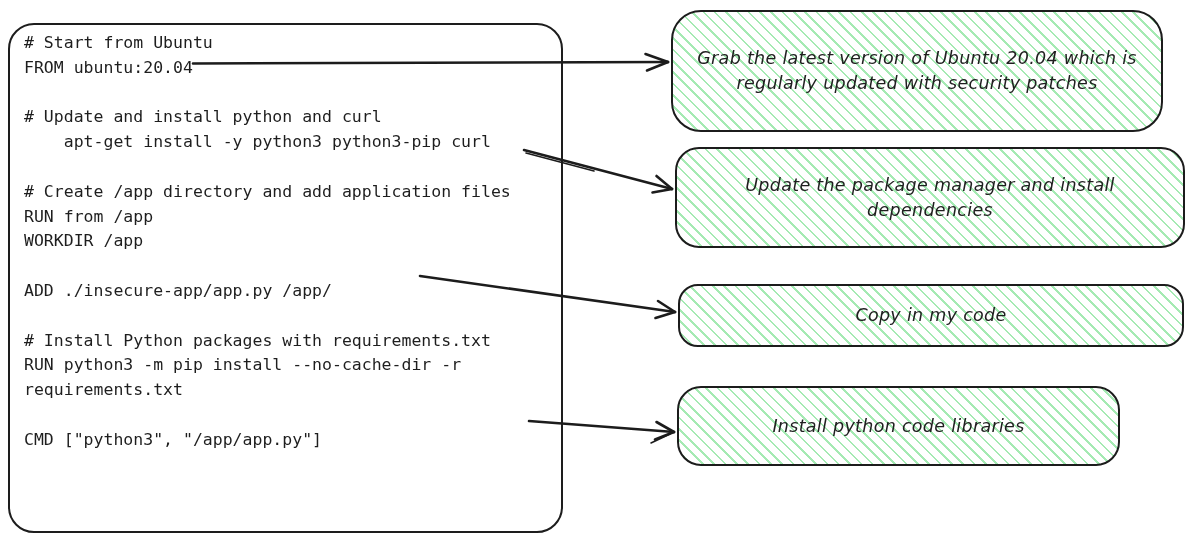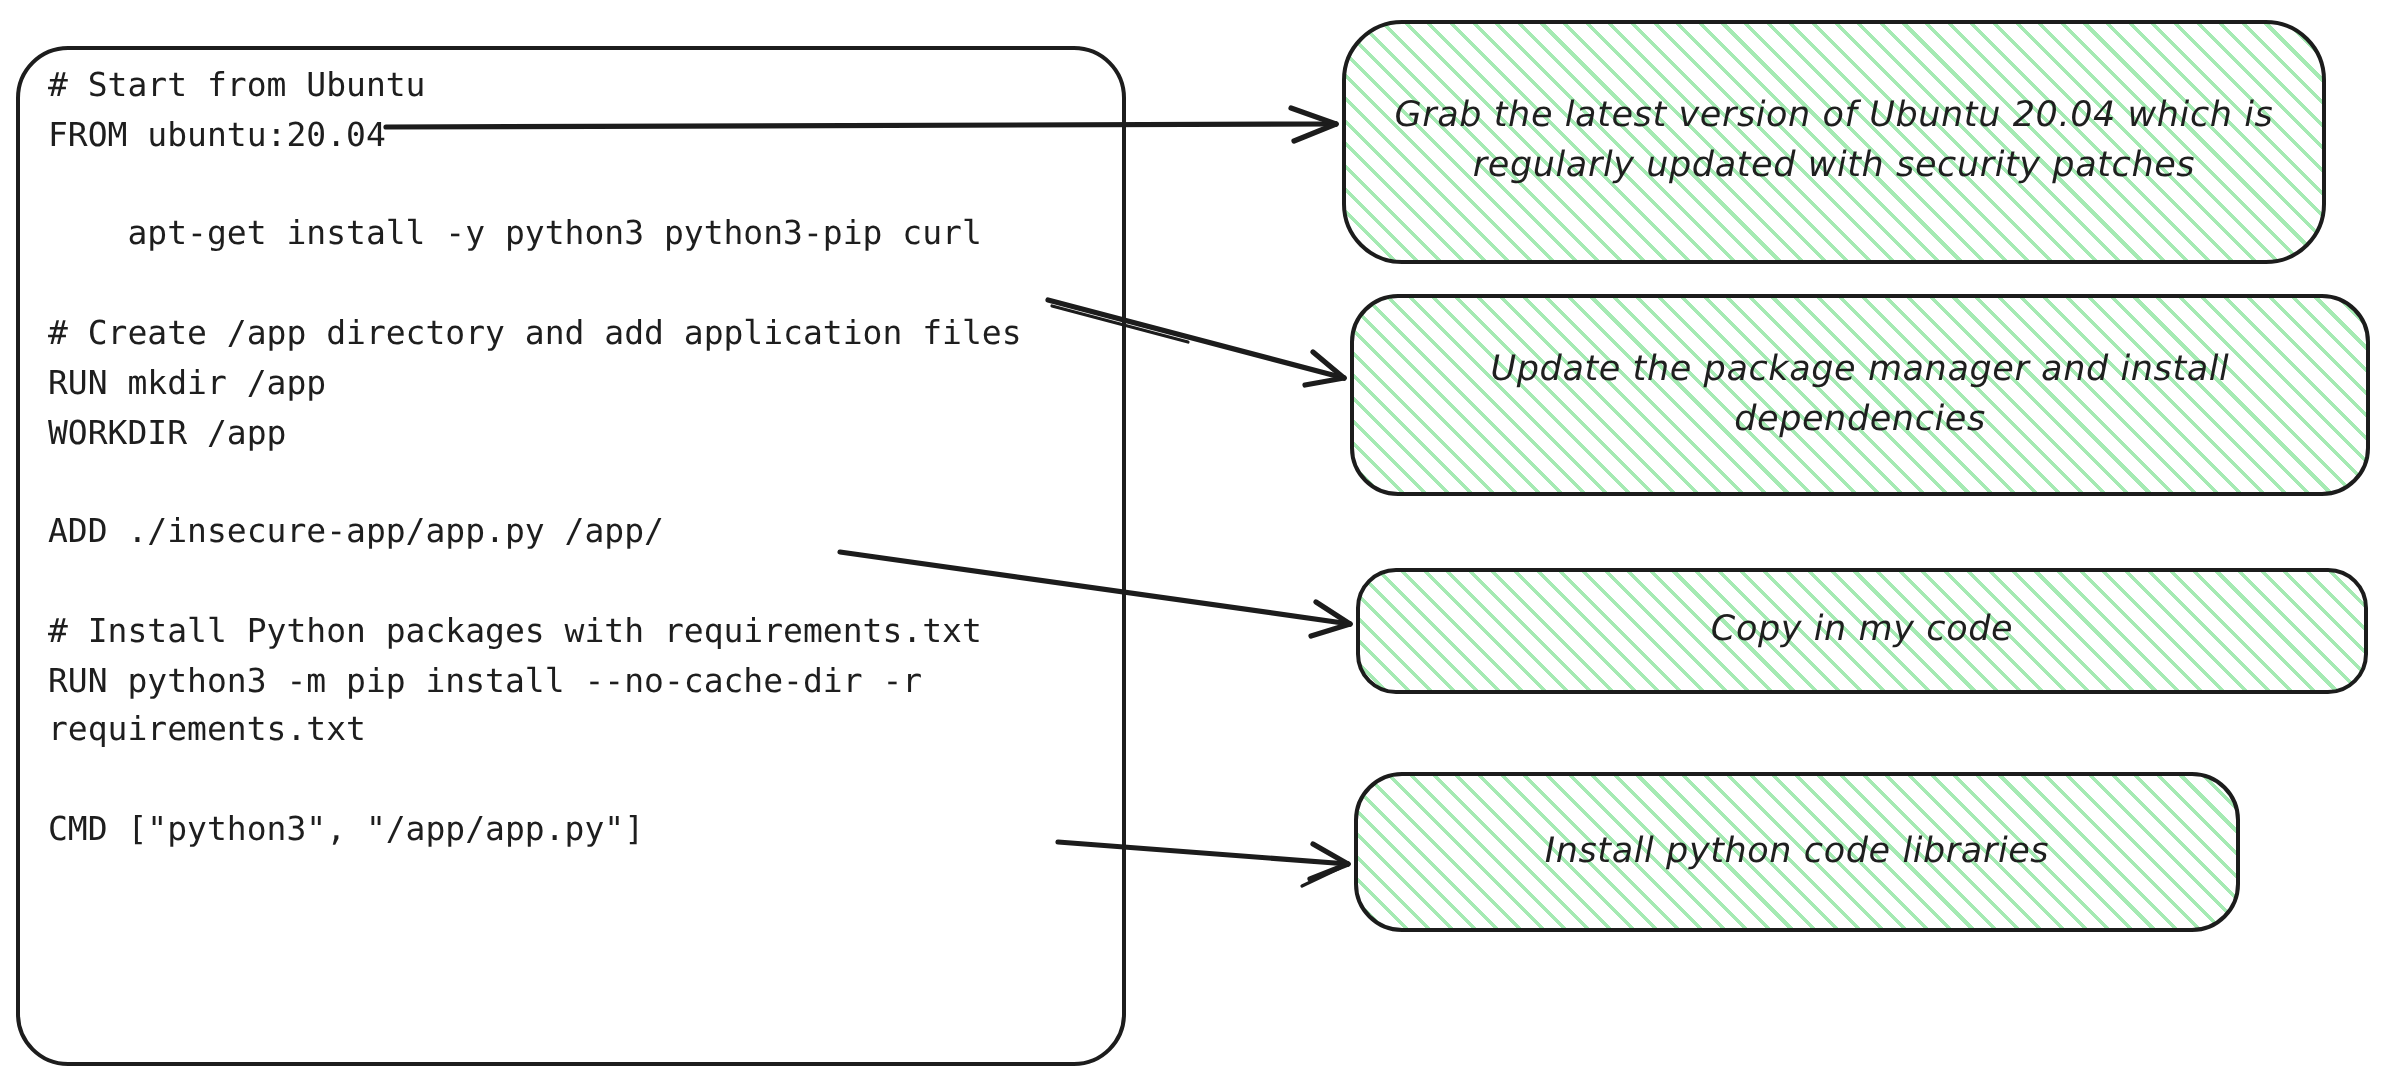--- a/index.html
+++ b/index.html
@@ -76,24 +76,25 @@
 </style>
 </head>
 <body>
 
 <div class="canvas">
 
   <div class="code-box">
     <div class="code-line"># Start from Ubuntu</div>
     <div class="code-line">FROM ubuntu:20.04</div>
     <div class="code-line"></div>
+    <div class="code-line"># Update and install python and curl</div>
     <div class="code-line">    apt-get install -y python3 python3-pip curl</div>
     <div class="code-line"></div>
     <div class="code-line"># Create /app directory and add application files</div>
-    <div class="code-line">RUN mkdir /app</div>
+    <div class="code-line">RUN from /app</div>
     <div class="code-line">WORKDIR /app</div>
     <div class="code-line"></div>
     <div class="code-line">ADD ./insecure-app/app.py /app/</div>
     <div class="code-line"></div>
     <div class="code-line"># Install Python packages with requirements.txt</div>
     <div class="code-line">RUN python3 -m pip install --no-cache-dir -r</div>
     <div class="code-line">requirements.txt</div>
     <div class="code-line"></div>
     <div class="code-line">CMD ["python3", "/app/app.py"]</div>
   </div>

